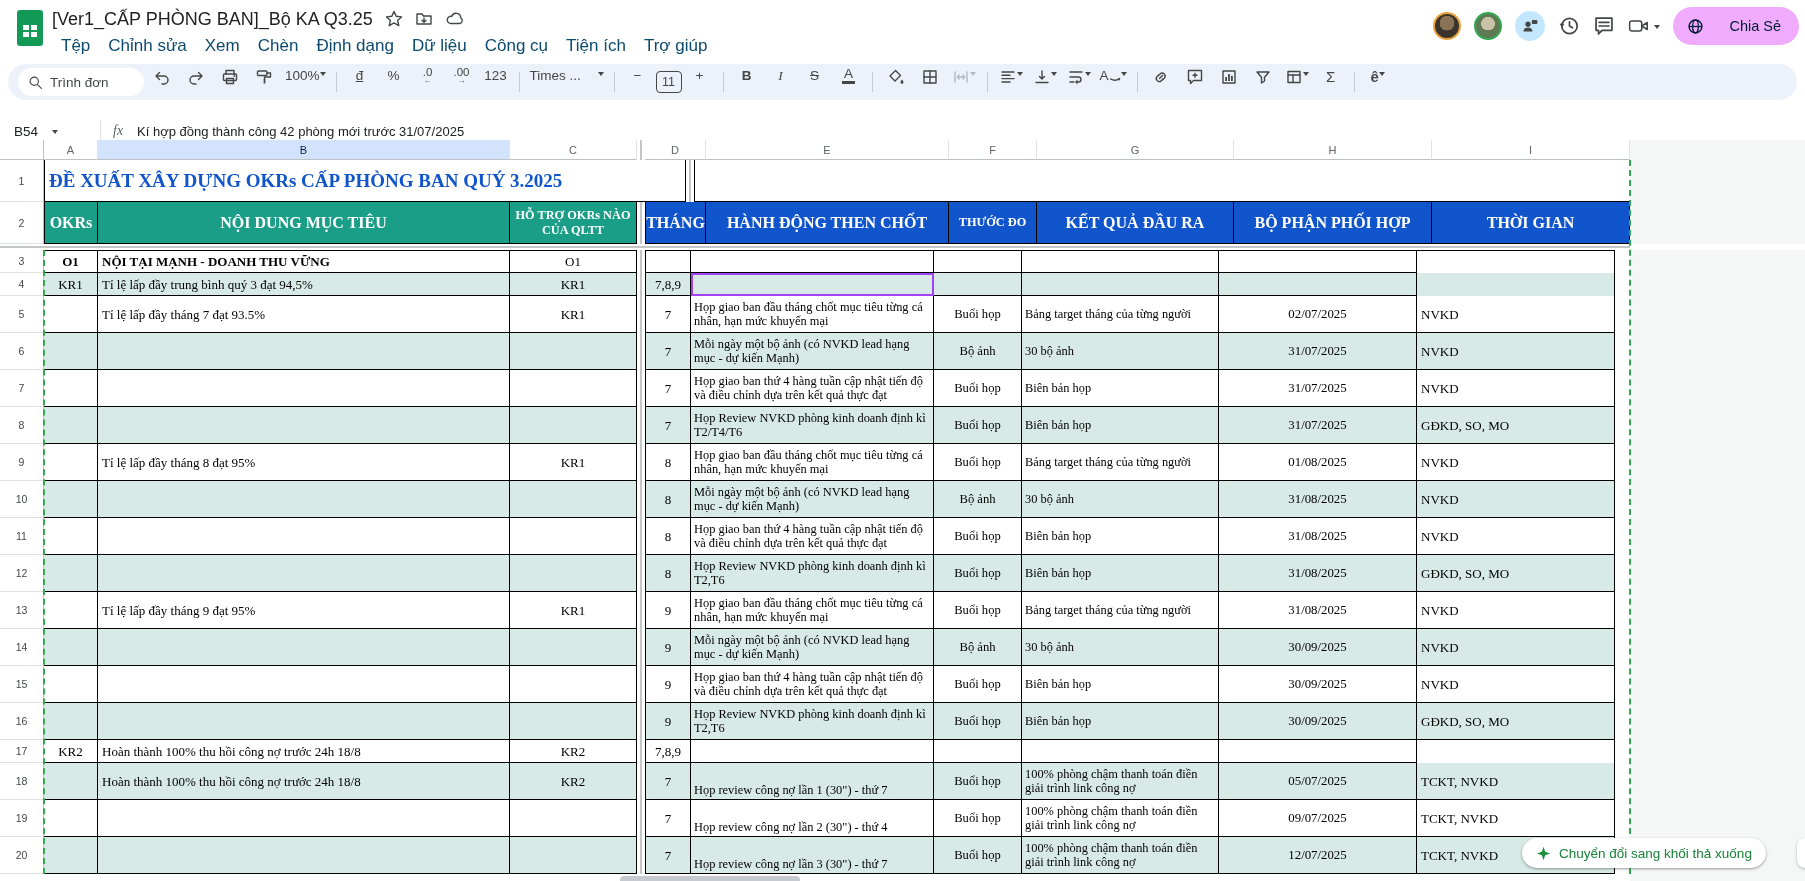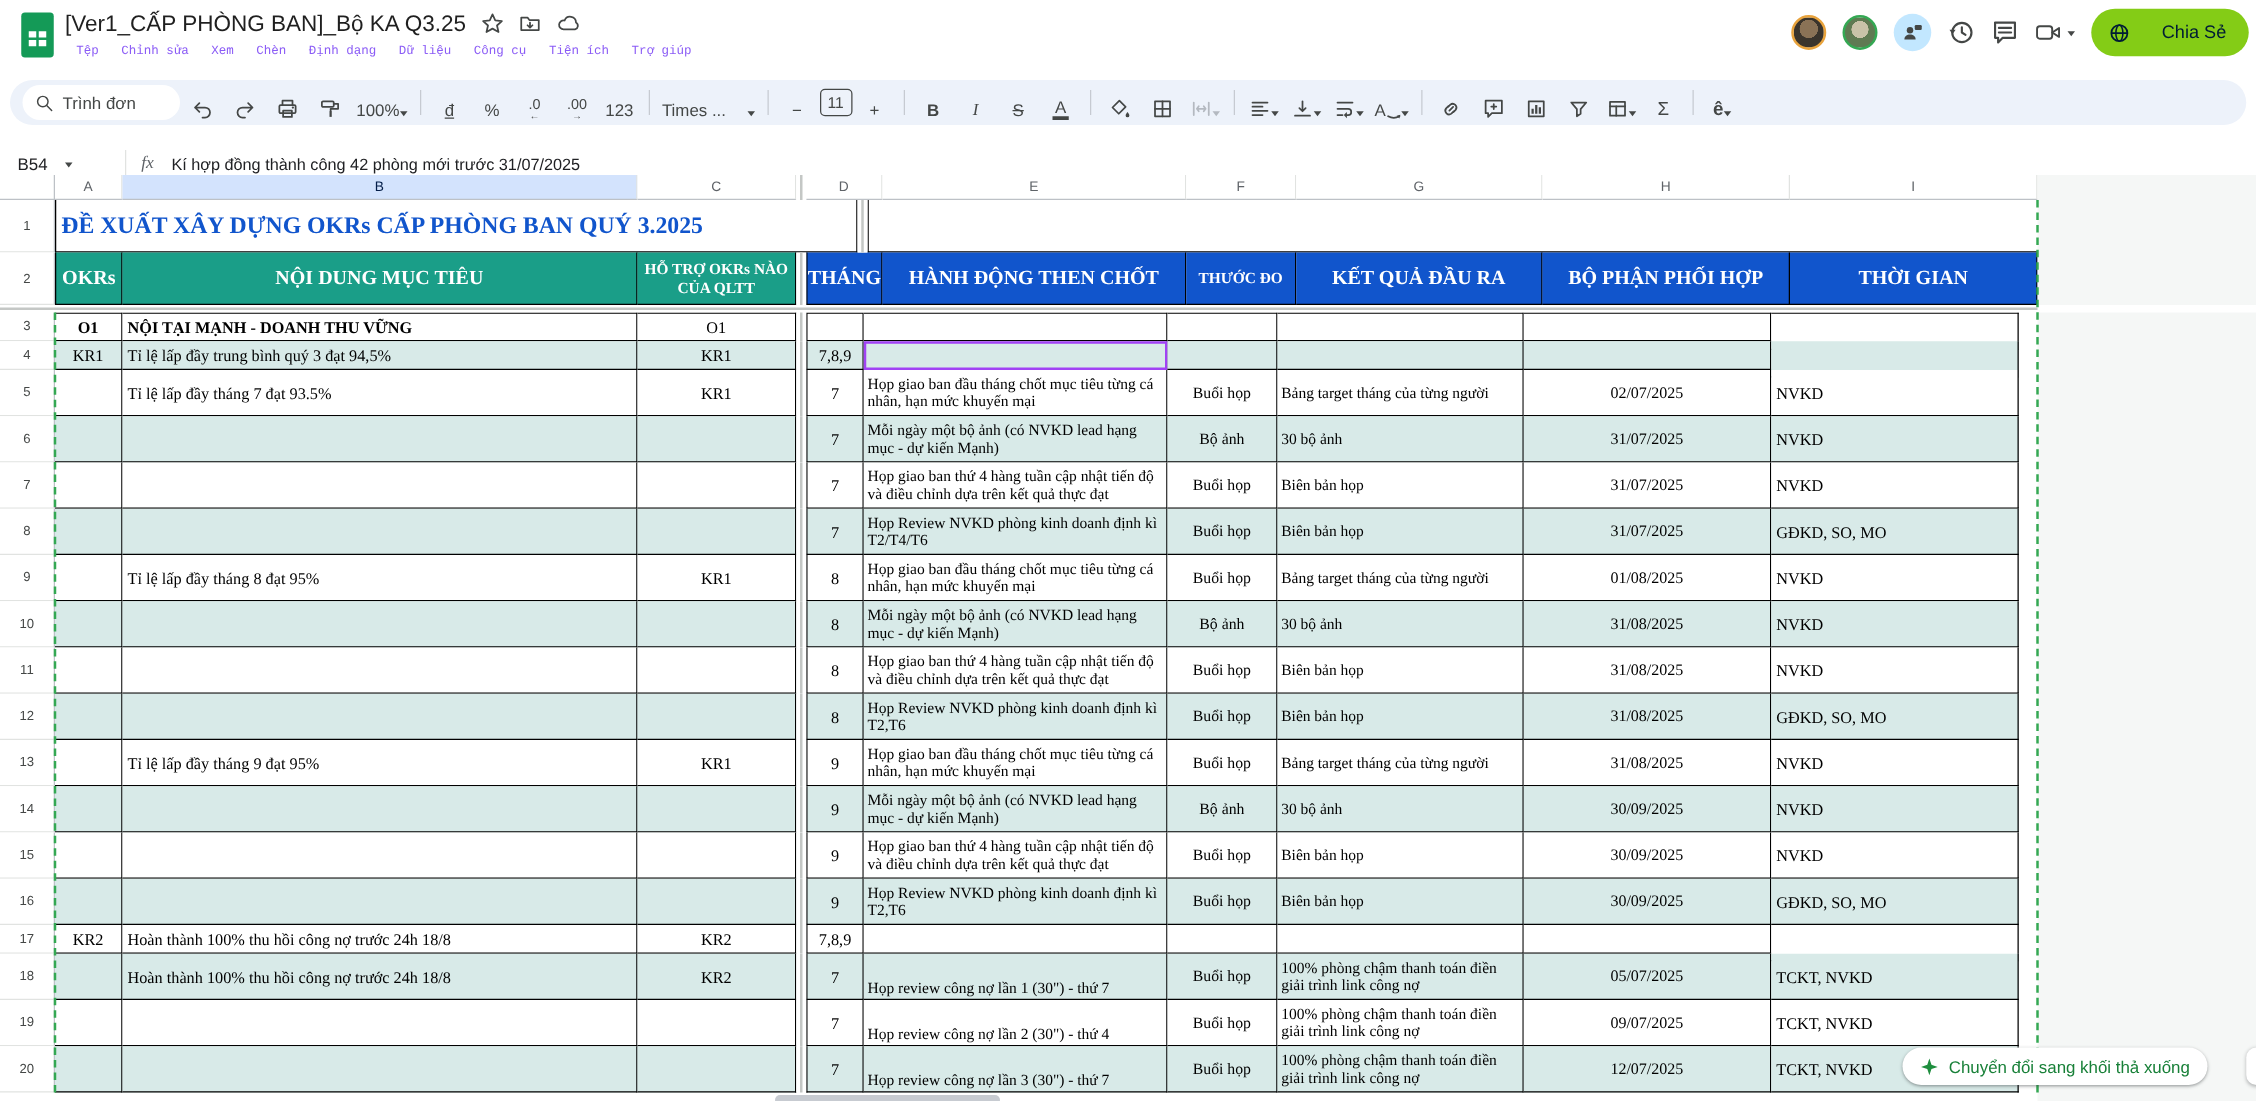--- a/index.html
+++ b/index.html
@@ -9,37 +9,37 @@
   .ic{stroke:#444746;fill:none;stroke-width:1.4;stroke-linecap:round;stroke-linejoin:round}
   .icf{fill:#444746;stroke:none}
 
   
   .topbar{position:absolute;left:0;top:0;width:100%;height:60px;background:#fff;}
   .logo{position:absolute;left:16px;top:9px;}
   .titleblock{position:absolute;left:52px;top:6px;}
   .titlerow{display:flex;align-items:center;gap:12px;height:26px;}
   .doctitle{font-size:18px;color:#1f1f1f;white-space:nowrap;}
   .menus{display:flex;height:24px;margin-top:2px;}
-  .menus span{padding:2px 9px;font-size:10px;color:#8b5cf6;border-radius:6px;cursor:default;font-family:Liberation Mono, monospace;}
+  .menus span{padding:2px 9px;font-size:17px;color:#0c4a6e;border-radius:6px;cursor:default;}
   .rightchrome{position:absolute;right:6px;top:7px;height:38px;display:flex;align-items:center;gap:13px;}
   .avatar{width:28px;height:28px;border-radius:50%;box-sizing:border-box;}
   .av1{border:2px solid #e8a33d;background:radial-gradient(circle at 50% 38%,#8a7256 0 38%,#3a342c 39% 100%);}
   .av2{border:2px solid #34a853;background:radial-gradient(circle at 50% 40%,#c9c2a8 0 36%,#5f7a52 37% 100%);}
   .presence{width:30px;height:30px;border-radius:50%;background:#c2e7ff;display:flex;align-items:center;justify-content:center;}
-  .sharebtn{height:38px;border-radius:19px;background:#84cc16;display:flex;align-items:center;gap:25px;
+  .sharebtn{height:38px;border-radius:19px;background:#f0abfc;display:flex;align-items:center;gap:25px;
             padding:0 18px 0 14px;color:#001d35;font-size:14.5px;white-space:nowrap;}
   .caret{width:0;height:0;border:4px solid transparent;border-top:5px solid #444746;margin-top:4px;}
   .caret.sm{border-width:3.5px;border-top-width:4.5px;}
 
   
   .toolbar{position:absolute;left:8px;right:8px;top:64px;height:36px;background:#edf2fa;border-radius:18px;
            display:flex;align-items:center;padding:0 10px;gap:2px;overflow:hidden;}
   .tsearch{height:28px;min-width:106px;border-radius:14px;background:#fff;display:flex;align-items:center;
            gap:7px;padding:0 10px;color:#444746;font-size:13.5px;}
-  .tbtn{height:28px;min-width:26px;border-radius:6px;display:flex;align-items:flex-end;justify-content:center;
+  .tbtn{height:28px;min-width:26px;border-radius:6px;display:flex;align-items:flex-start;justify-content:center;
         color:#444746;font-size:13.5px;padding:0 3px;}
   .tsep{width:1px;height:20px;background:#c6cad1;margin:0 5px;flex:none;}
   .tlabel{font-size:13.5px;color:#444746;}
   .stack{display:flex;flex-direction:column;align-items:center;line-height:9px;font-size:11.5px;}
   .stack .arr{font-size:8px;line-height:7px;}
   .fontsize{width:24px;height:20px;border:1.5px solid #444746;border-radius:4px;display:flex;align-items:center;
             justify-content:center;font-size:12.5px;color:#444746;}
   .bold{font-weight:bold}.ital{font-style:italic;font-family:"Liberation Serif",serif}.strike{text-decoration:line-through}
   .abar{display:flex;flex-direction:column;align-items:center;line-height:12px;}
   .abar i{width:13px;height:3px;background:#444746;margin-top:1px;}

